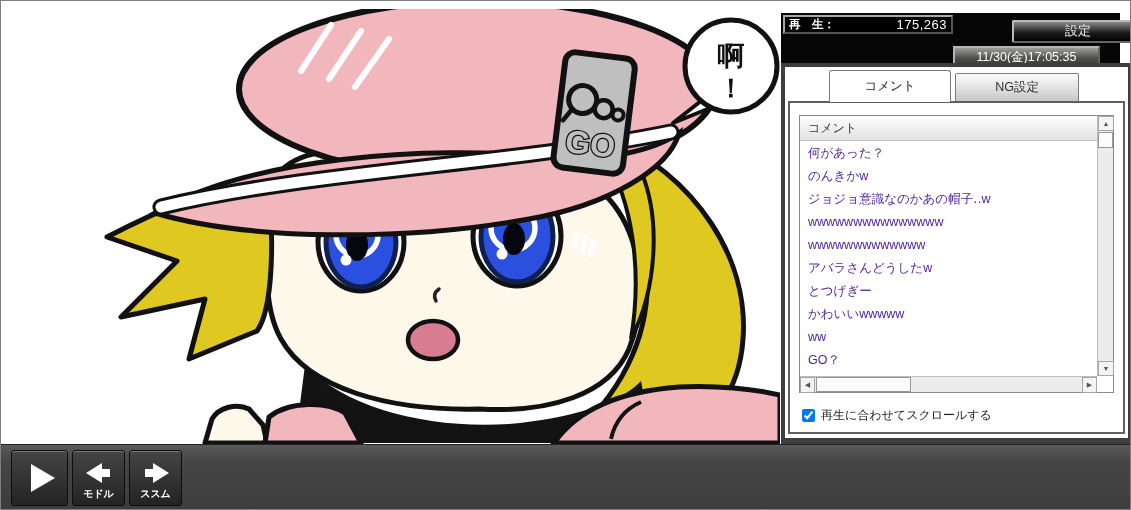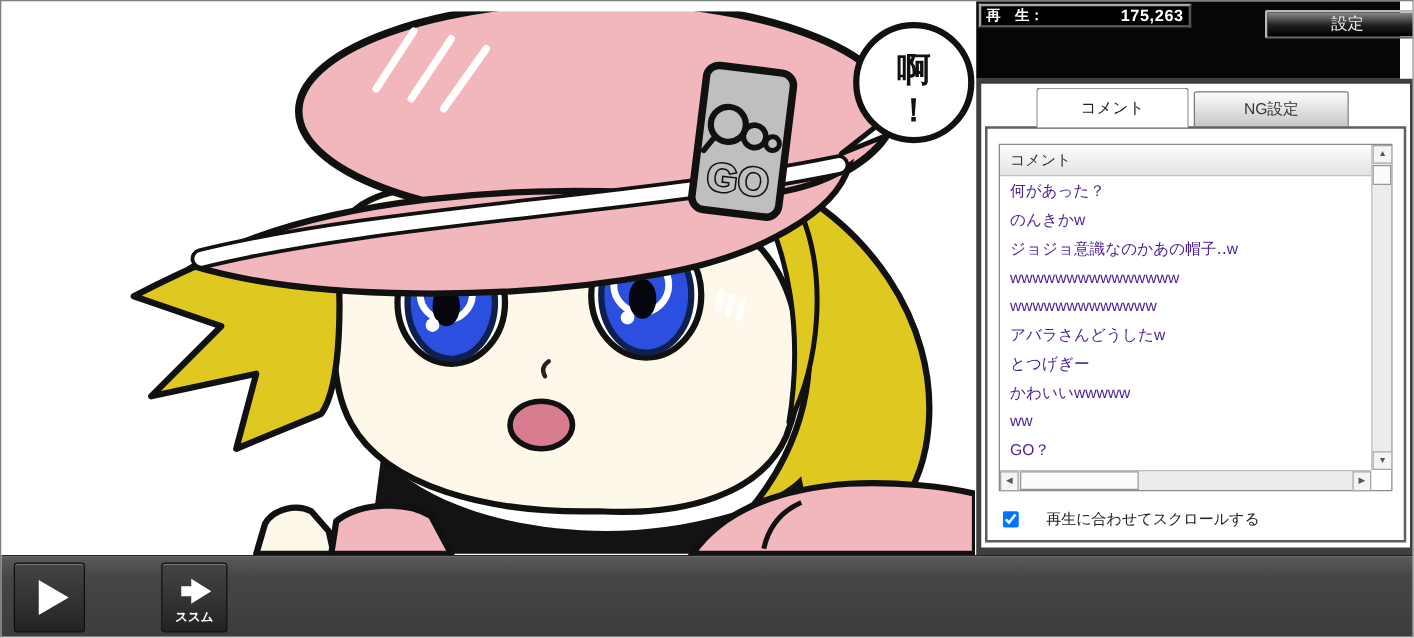--- a/index.html
+++ b/index.html
@@ -4,26 +4,26 @@
 <style>
   * { margin:0; padding:0; box-sizing:border-box; }
   html,body { background:#d8d8d8; font-family:"Liberation Sans","DejaVu Sans",sans-serif; }
   .app { position:relative; width:1131px; height:510px; background:#fff; border:1px solid #7f7f7f; overflow:hidden; }
 
   
   .video-area { position:absolute; left:8px; top:8px; width:771px; height:435px; background:#fff; overflow:hidden; }
   .video-area svg { display:block; }
 
   
-  .top-right { position:absolute; left:780px; top:0; width:339px; height:62px; background:#060606; }
+  .top-right { position:absolute; left:780px; top:12px; width:339px; height:62px; background:#060606; }
   .stats { position:absolute; left:2px; top:3px; width:170px; }
   .stat-row { display:flex; justify-content:space-between; align-items:center; height:19px;
               background:#000; border:2px outset #a8a8a8; padding:0 4px; margin-top:-1px; }
   .stat-label { color:#fff; font-size:11.5px; font-weight:bold; white-space:nowrap; }
-  .stat-value { color:#fff; font-size:13px; font-weight:bold; letter-spacing:.5px;text-align:right; }
+  .stat-value { color:#fff; font-size:13px; font-weight:normal; letter-spacing:.5px;text-align:right; }
   .settings-btn { position:absolute; left:187px; top:7px; width:132px; height:23px;
                   background:linear-gradient(#8a8a8a,#1e1e1e 55%,#000);
                   border:2px outset #b9b9b9; border-radius:2px;
                   color:#eee; font-size:13px; text-align:center; line-height:18px; cursor:pointer;margin-left:44px; }
   .datetime { position:absolute; left:172px; top:33px; width:147px; height:24px;
               background:linear-gradient(#9c9c9c,#50504f 50%,#303030);
               border:2px outset #b5b5b5; color:#fff; font-size:12.5px; text-align:center; line-height:19px; }
 
   
   .right-side { position:absolute; left:780px; top:62px; width:377px; height:381px; background:#3e3e3e;padding-left:12px; }
@@ -45,21 +45,21 @@
   .c-rows { position:absolute; left:0; top:26px; right:16px; bottom:16px; overflow:hidden; }
   .comment-row { height:23px; line-height:23px; font-size:12.5px; color:#4c1d95;
                  padding-left:8px; white-space:nowrap; }
   .vscroll { position:absolute; top:0; right:0; bottom:16px; width:16px; background:#ececec; border-left:1px solid #bdbdbd; }
   .hscroll { position:absolute; left:0; right:16px; bottom:0; height:16px; background:#ececec; border-top:1px solid #bdbdbd; }
   .sbtn { position:absolute; width:16px; height:15px; background:#f4f4f4; border:1px solid #a5a5a5;
           color:#555; font-size:7px; text-align:center; line-height:13px; cursor:pointer; }
   .sbtn.h { width:15px; height:16px; line-height:14px; }
   .vthumb { position:absolute; left:0; top:16px; width:15px; height:16px; background:#fbfbfb; border:1px solid #979797; cursor:pointer; }
   .hthumb { position:absolute; left:16px; top:0; width:95px; height:15px; background:#fbfbfb; border:1px solid #979797; cursor:pointer; }
-  .autoscroll { position:absolute; left:12px; bottom:8px; display:flex; align-items:center; gap:22px;
+  .autoscroll { position:absolute; left:12px; bottom:8px; display:flex; align-items:center; gap:6px;
                 font-size:12px; color:#222; }
   .autoscroll input { width:13px; height:13px; }
 
   
   .control-bar { position:absolute; left:0; top:443px; width:1131px; height:67px;
                  background:linear-gradient(#5a5a5a,#464646 25%,#3c3c3c); border-top:1px solid #232323; }
   .big-btn { position:absolute; top:5px; height:56px;
              background:linear-gradient(#454545,#232323); border:1px solid #0e0e0e; border-radius:3px;
              box-shadow:inset 0 1px 0 rgba(255,255,255,.28); cursor:pointer; }
   .big-btn .glyph { position:absolute; top:8px; left:0; width:100%; text-align:center; }
@@ -150,20 +150,21 @@
   </div>
 
   <div class="top-right">
     <div class="stats">
       <div class="stat-row">
         <span class="stat-label">再　生：</span>
         <span class="stat-value">175,263</span>
       </div>
     </div>
     <div class="settings-btn">設定</div>
+    <div class="datetime">11/30(金)17:05:35</div>
   </div>
 
   <div class="right-side">
     <div class="white-panel">
       <div class="tab tab-comment">コメント</div>
       <div class="tab tab-ng">NG設定</div>
       <div class="panel-frame">
         <div class="comment-box">
           <div class="c-header">コメント</div>
           <div class="c-rows">
@@ -200,20 +201,28 @@
 
   <div class="control-bar">
 
     <div class="big-btn" style="left:10px;width:57px;">
       <span class="glyph">
         <svg width="40" height="38" viewBox="0 0 40 38">
             <polygon points="11,5 35,19 11,33" fill="#fff"></polygon>
           </svg>
       </span>
     </div>
+    <div class="big-btn" style="left:71px;width:53px;">
+      <span class="glyph">
+        <svg width="42" height="28" viewBox="0 0 42 28">
+            <path d="M8,14 L24,4 L24,10 L32,10 L32,18 L24,18 L24,24 Z" fill="#fff"></path>
+          </svg>
+      </span>
+      <span class="blabel">モドル</span>
+    </div>
     <div class="big-btn" style="left:128px;width:53px;">
       <span class="glyph">
         <svg width="42" height="28" viewBox="0 0 42 28">
             <path d="M34,14 L18,4 L18,10 L10,10 L10,18 L18,18 L18,24 Z" fill="#fff"></path>
           </svg>
       </span>
       <span class="blabel">ススム</span>
     </div>
 
   </div>

